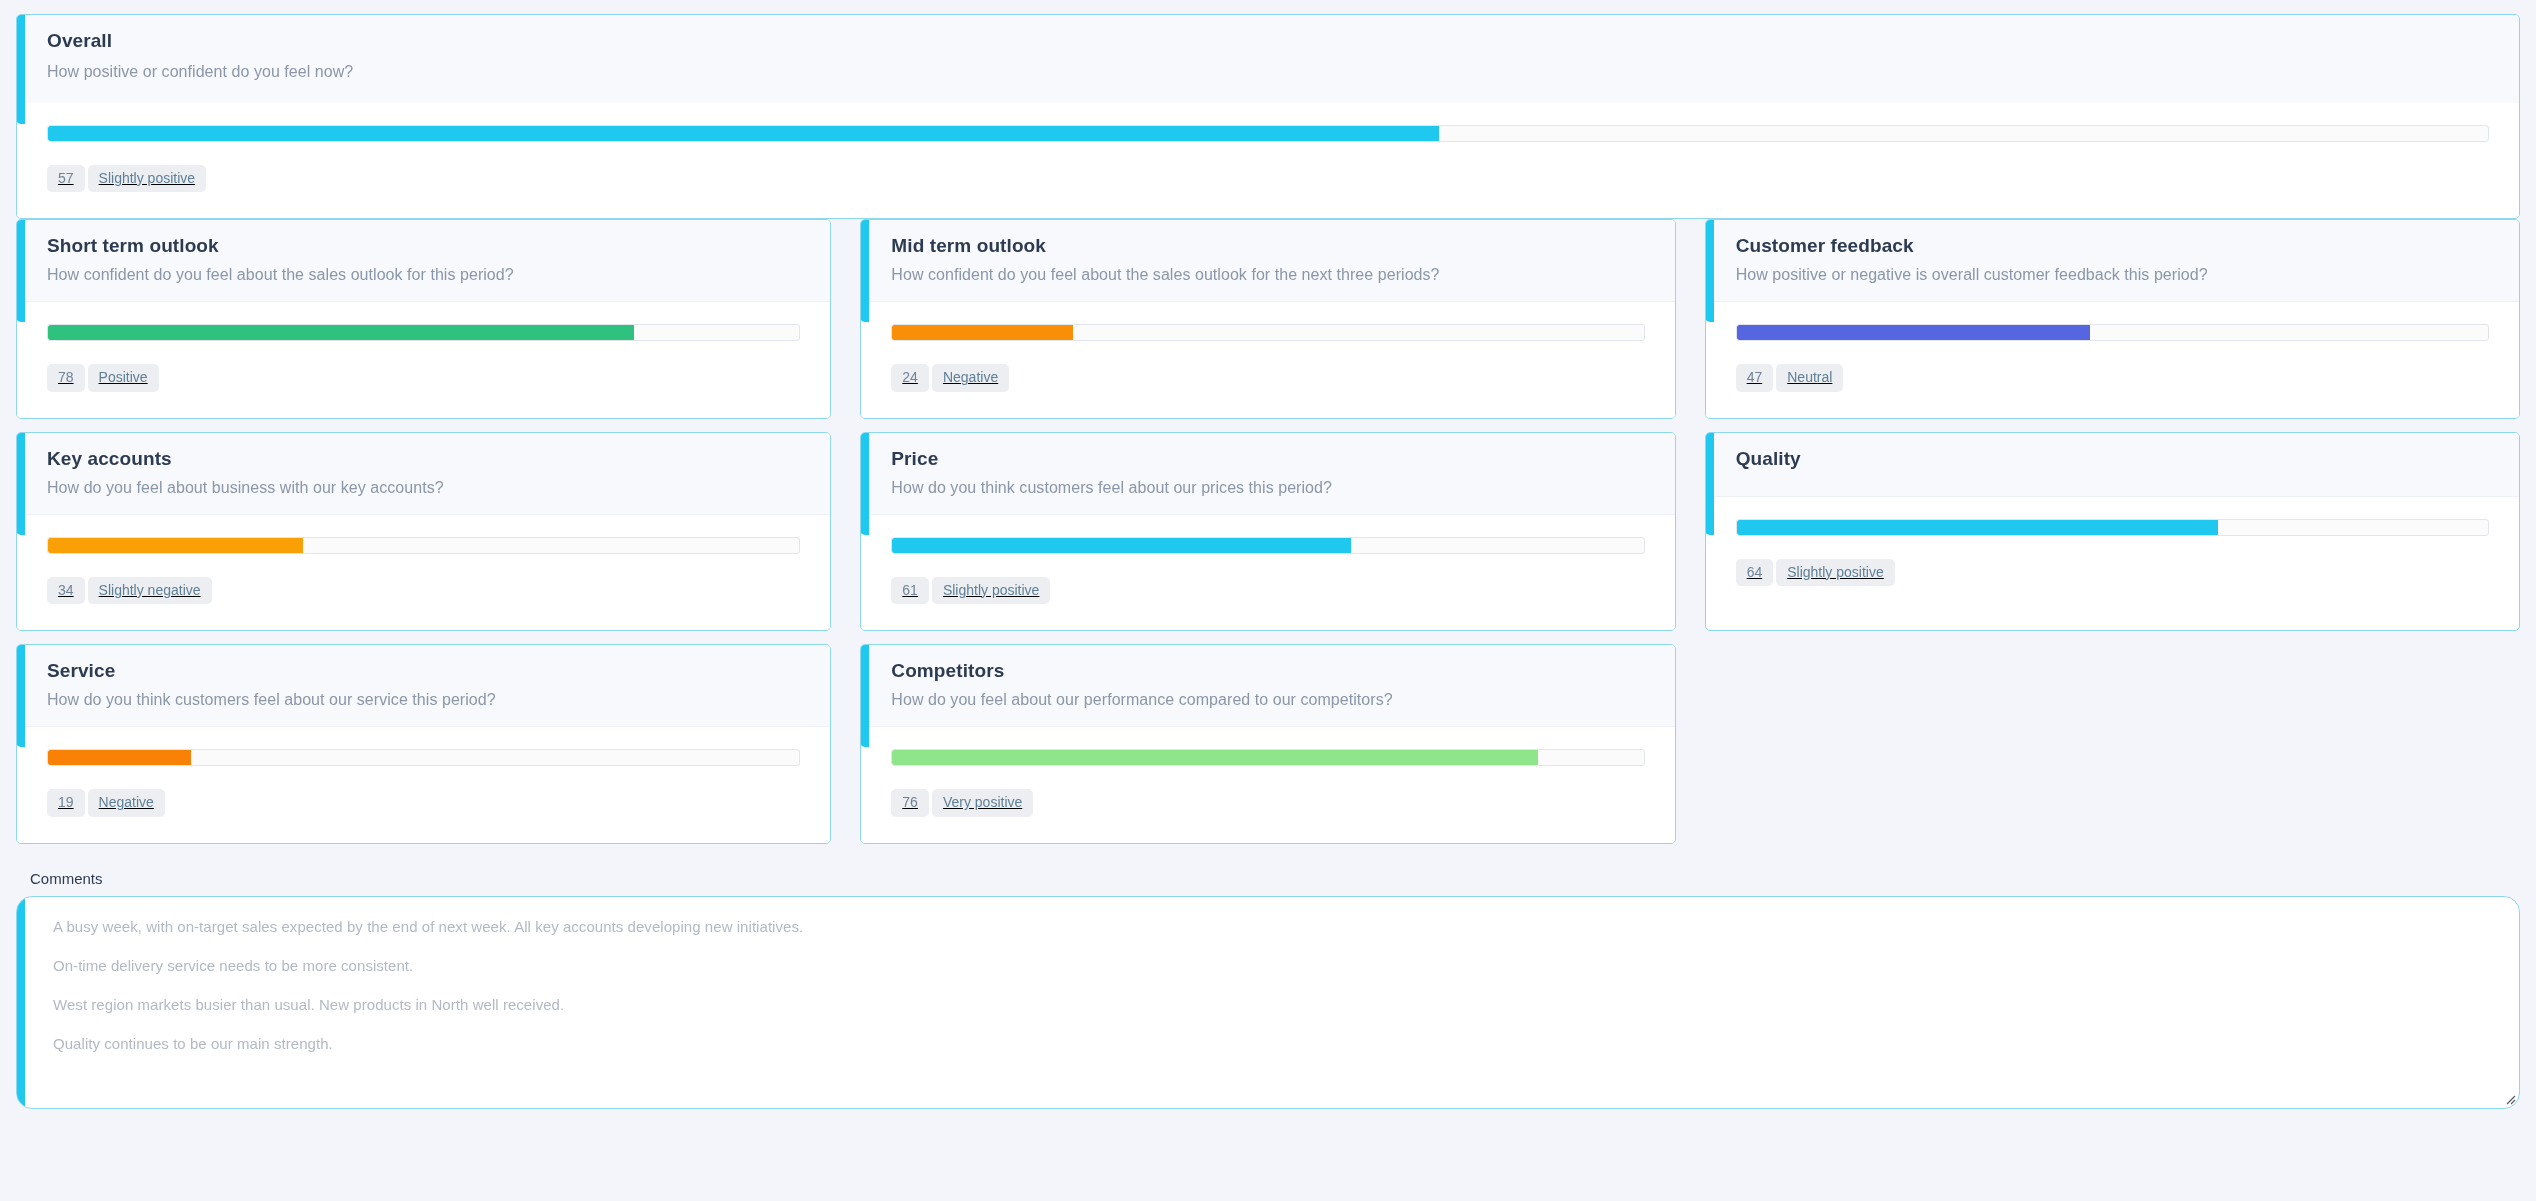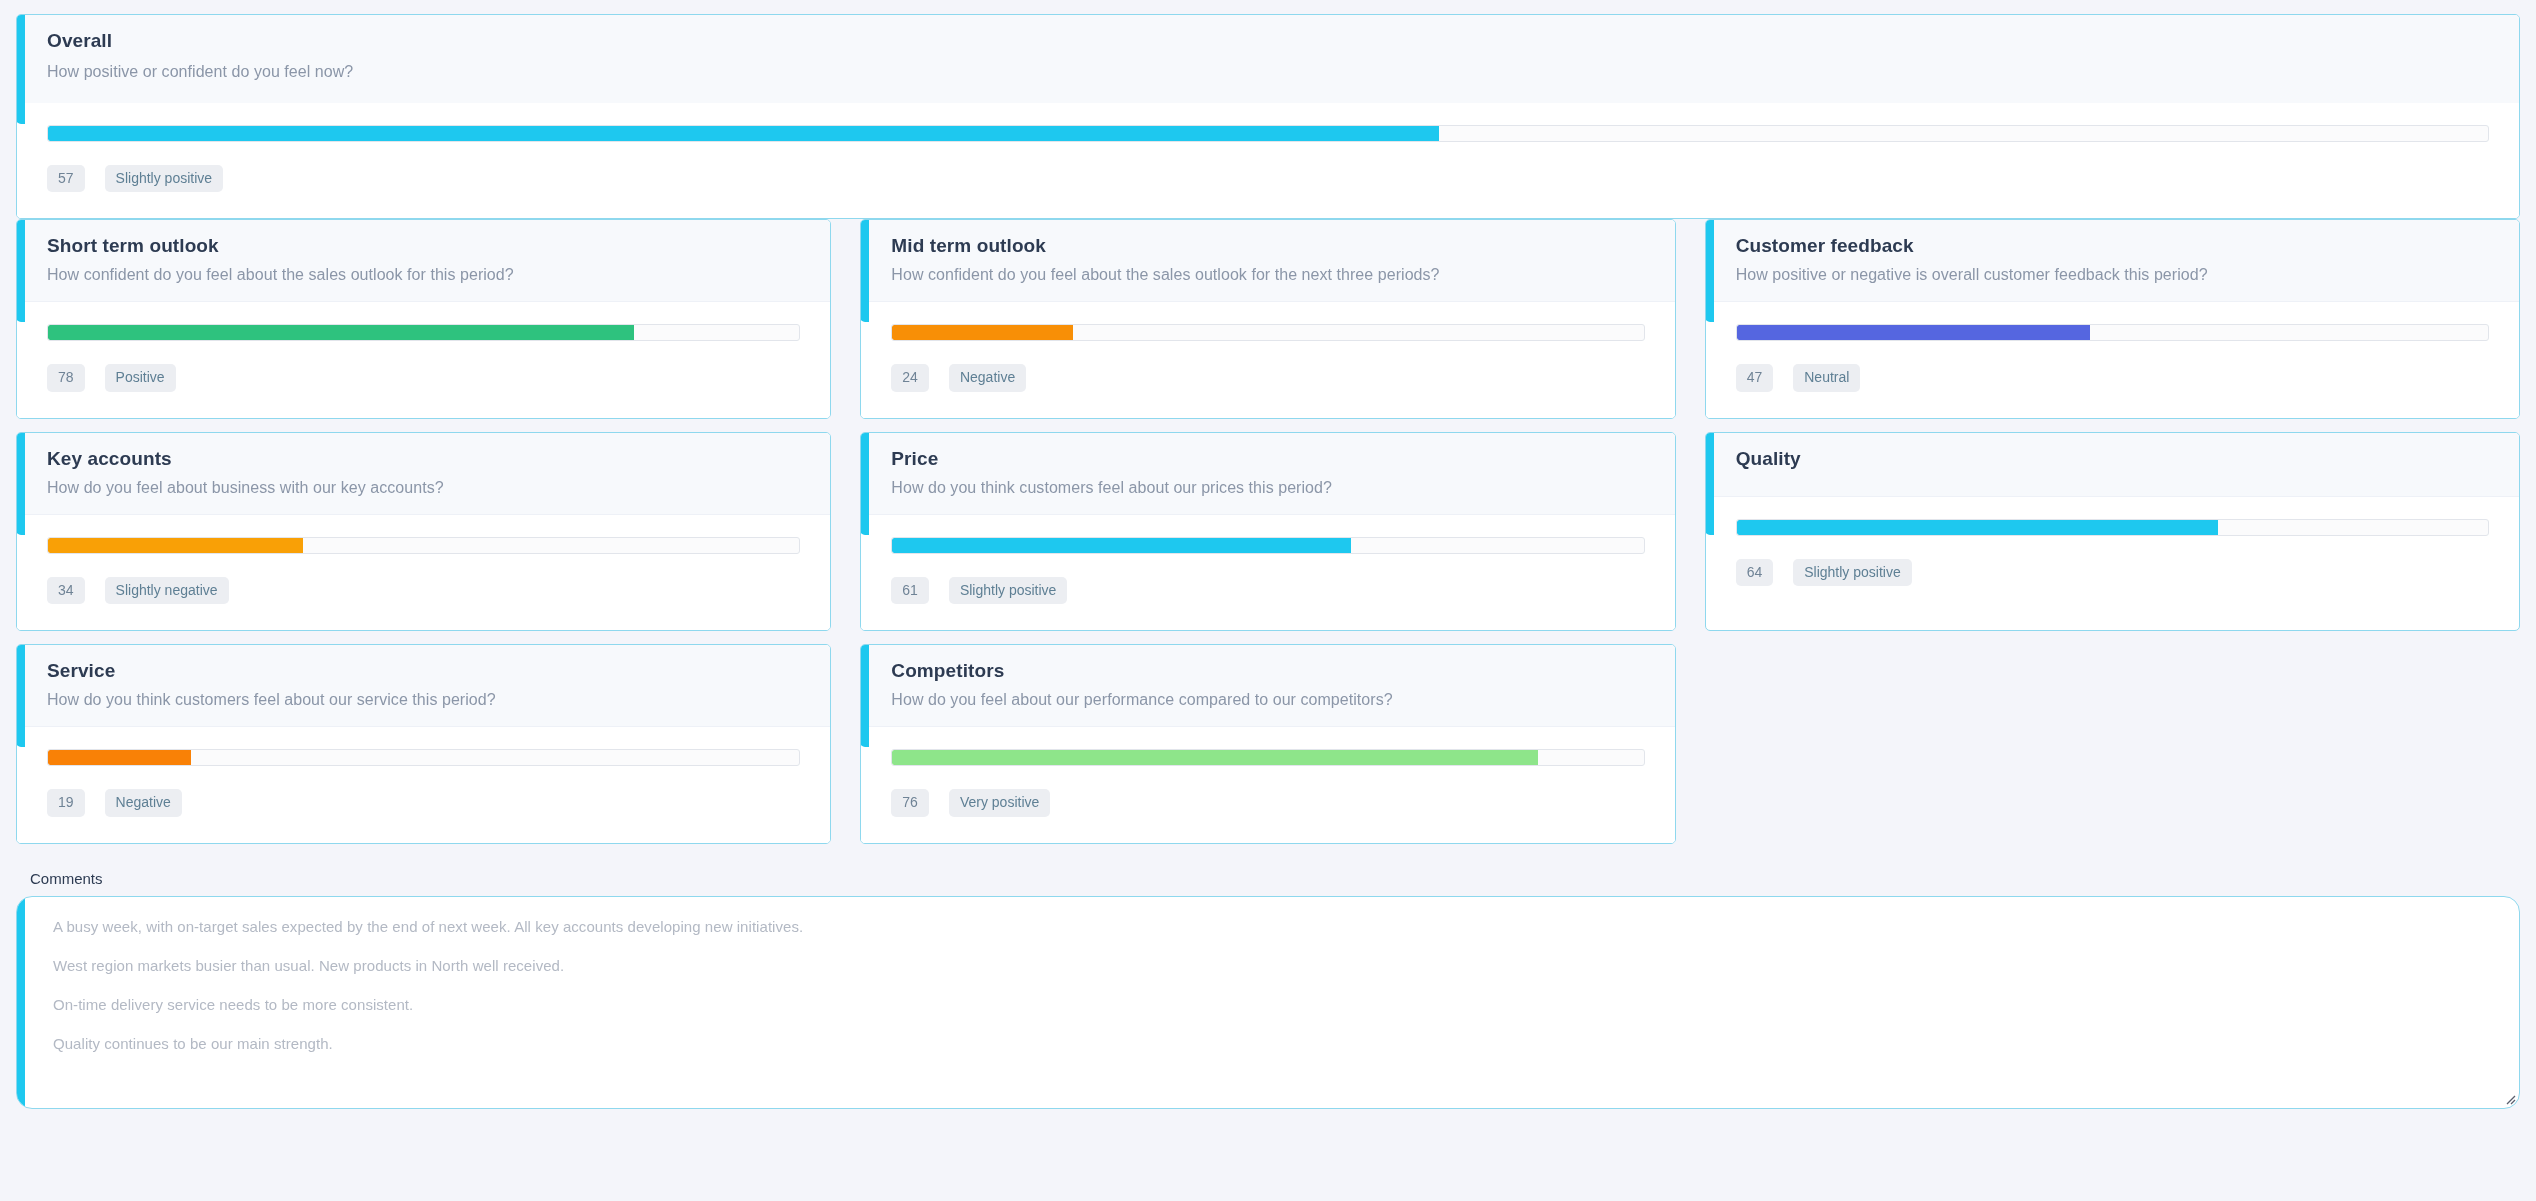--- a/index.html
+++ b/index.html
@@ -83,22 +83,23 @@
     position: absolute;
     top: 0; bottom: 0;
     width: 9px;
     background: #9a9a9a;
     transform: translateX(-9px);
   }
 
   .badges {
     display: flex;
     align-items: center;
-    gap: 20px;
+    gap: 3px;
     margin-top: 23px;
+    text-decoration: underline;
   }
 
   .badge {
     background: #eceef2;
     border-radius: 5px;
     font-size: 14px;
     color: #5e7f94;
     padding: 6px 11px;
     line-height: 1.1;
     white-space: nowrap;
@@ -349,22 +350,22 @@
   </div>
 <div class="grid-cell-empty"></div>
     </div>
 
   <div class="comments-wrap">
     <div class="comments-label">Comments</div>
     <div class="comments-box">
       <div class="comments-accent"></div>
       <div id="comments-lines">
           <div class="comment-line">A busy week, with on-target sales expected by the end of next week. All key accounts developing new initiatives.</div>
+          <div class="comment-line">On-time delivery service needs to be more consistent.</div>
           <div class="comment-line">West region markets busier than usual. New products in North well received.</div>
-          <div class="comment-line">On-time delivery service needs to be more consistent.</div>
           <div class="comment-line">Quality continues to be our main strength.</div>
         </div>
       <svg class="resize-grip" viewBox="0 0 13 13">
         <path d="M12 4 L4 12 M12 8 L8 12" stroke="#5a5f6e" stroke-width="1.3" fill="none"></path>
       </svg>
     </div>
   </div>
 
 </div>
 

